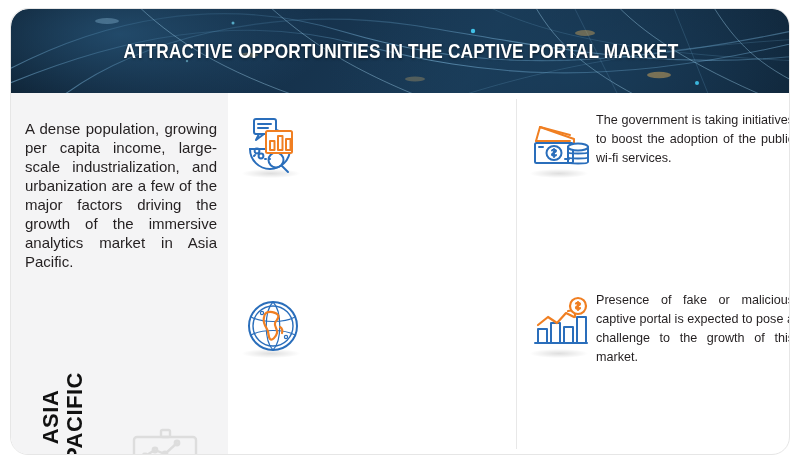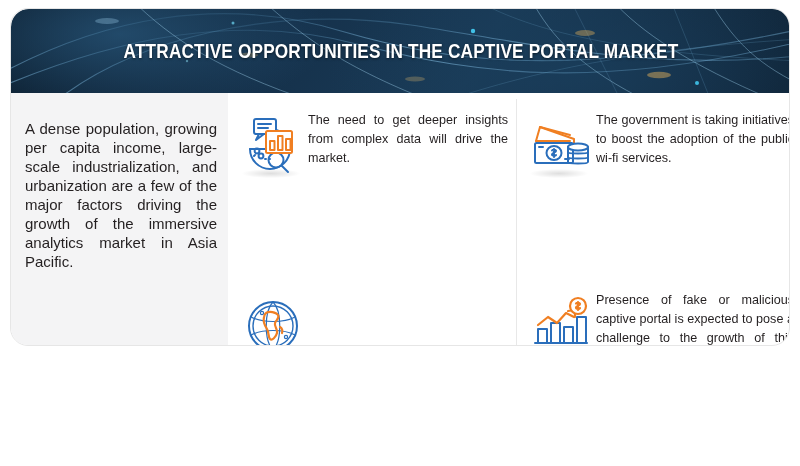--- a/index.html
+++ b/index.html
@@ -12,21 +12,21 @@
     height: 466px;
     font-family: "Liberation Sans", sans-serif;
     overflow: hidden;
   }
 
   .card {
     position: absolute;
     left: 10px;
     top: 8px;
     width: 780px;
-    height: 338px;
+    height: 447px;
     background: #ffffff;
     border: 1px solid #e6e6e6;
     border-radius: 18px;
     box-sizing: border-box;
     overflow: hidden;
   }
 
   
   .header {
     position: absolute;
@@ -259,21 +259,20 @@
           <circle cx="34" cy="45" r="7.5"></circle>
           <path d="M40,51 L46,57"></path>
         </g>
         <g fill="none" stroke="#f07f22" stroke-width="2" stroke-linecap="round" stroke-linejoin="round">
           <rect x="24" y="16" width="26" height="22" rx="1.5" fill="#ffffff"></rect>
           <rect x="28" y="26" width="4.5" height="9"></rect>
           <rect x="36" y="21" width="4.5" height="14"></rect>
           <rect x="44" y="24" width="4.5" height="11"></rect>
         </g>
       </svg>
-      <div class="cell-text">The need to get deeper insights from complex data will drive the market.</div>
     </div>
 
     <div class="cell cell-2">
       <div class="icon-shadow"></div>
       <svg class="cell-icon" viewBox="0 0 62 62">
         <g fill="none" stroke="#f07f22" stroke-width="2" stroke-linecap="round" stroke-linejoin="round">
           <path d="M6,26 L10,12 L44,24 L44,30"></path>
           <path d="M10,12 L40,20"></path>
           <path d="M6,26 L40,26"></path>
         </g>

